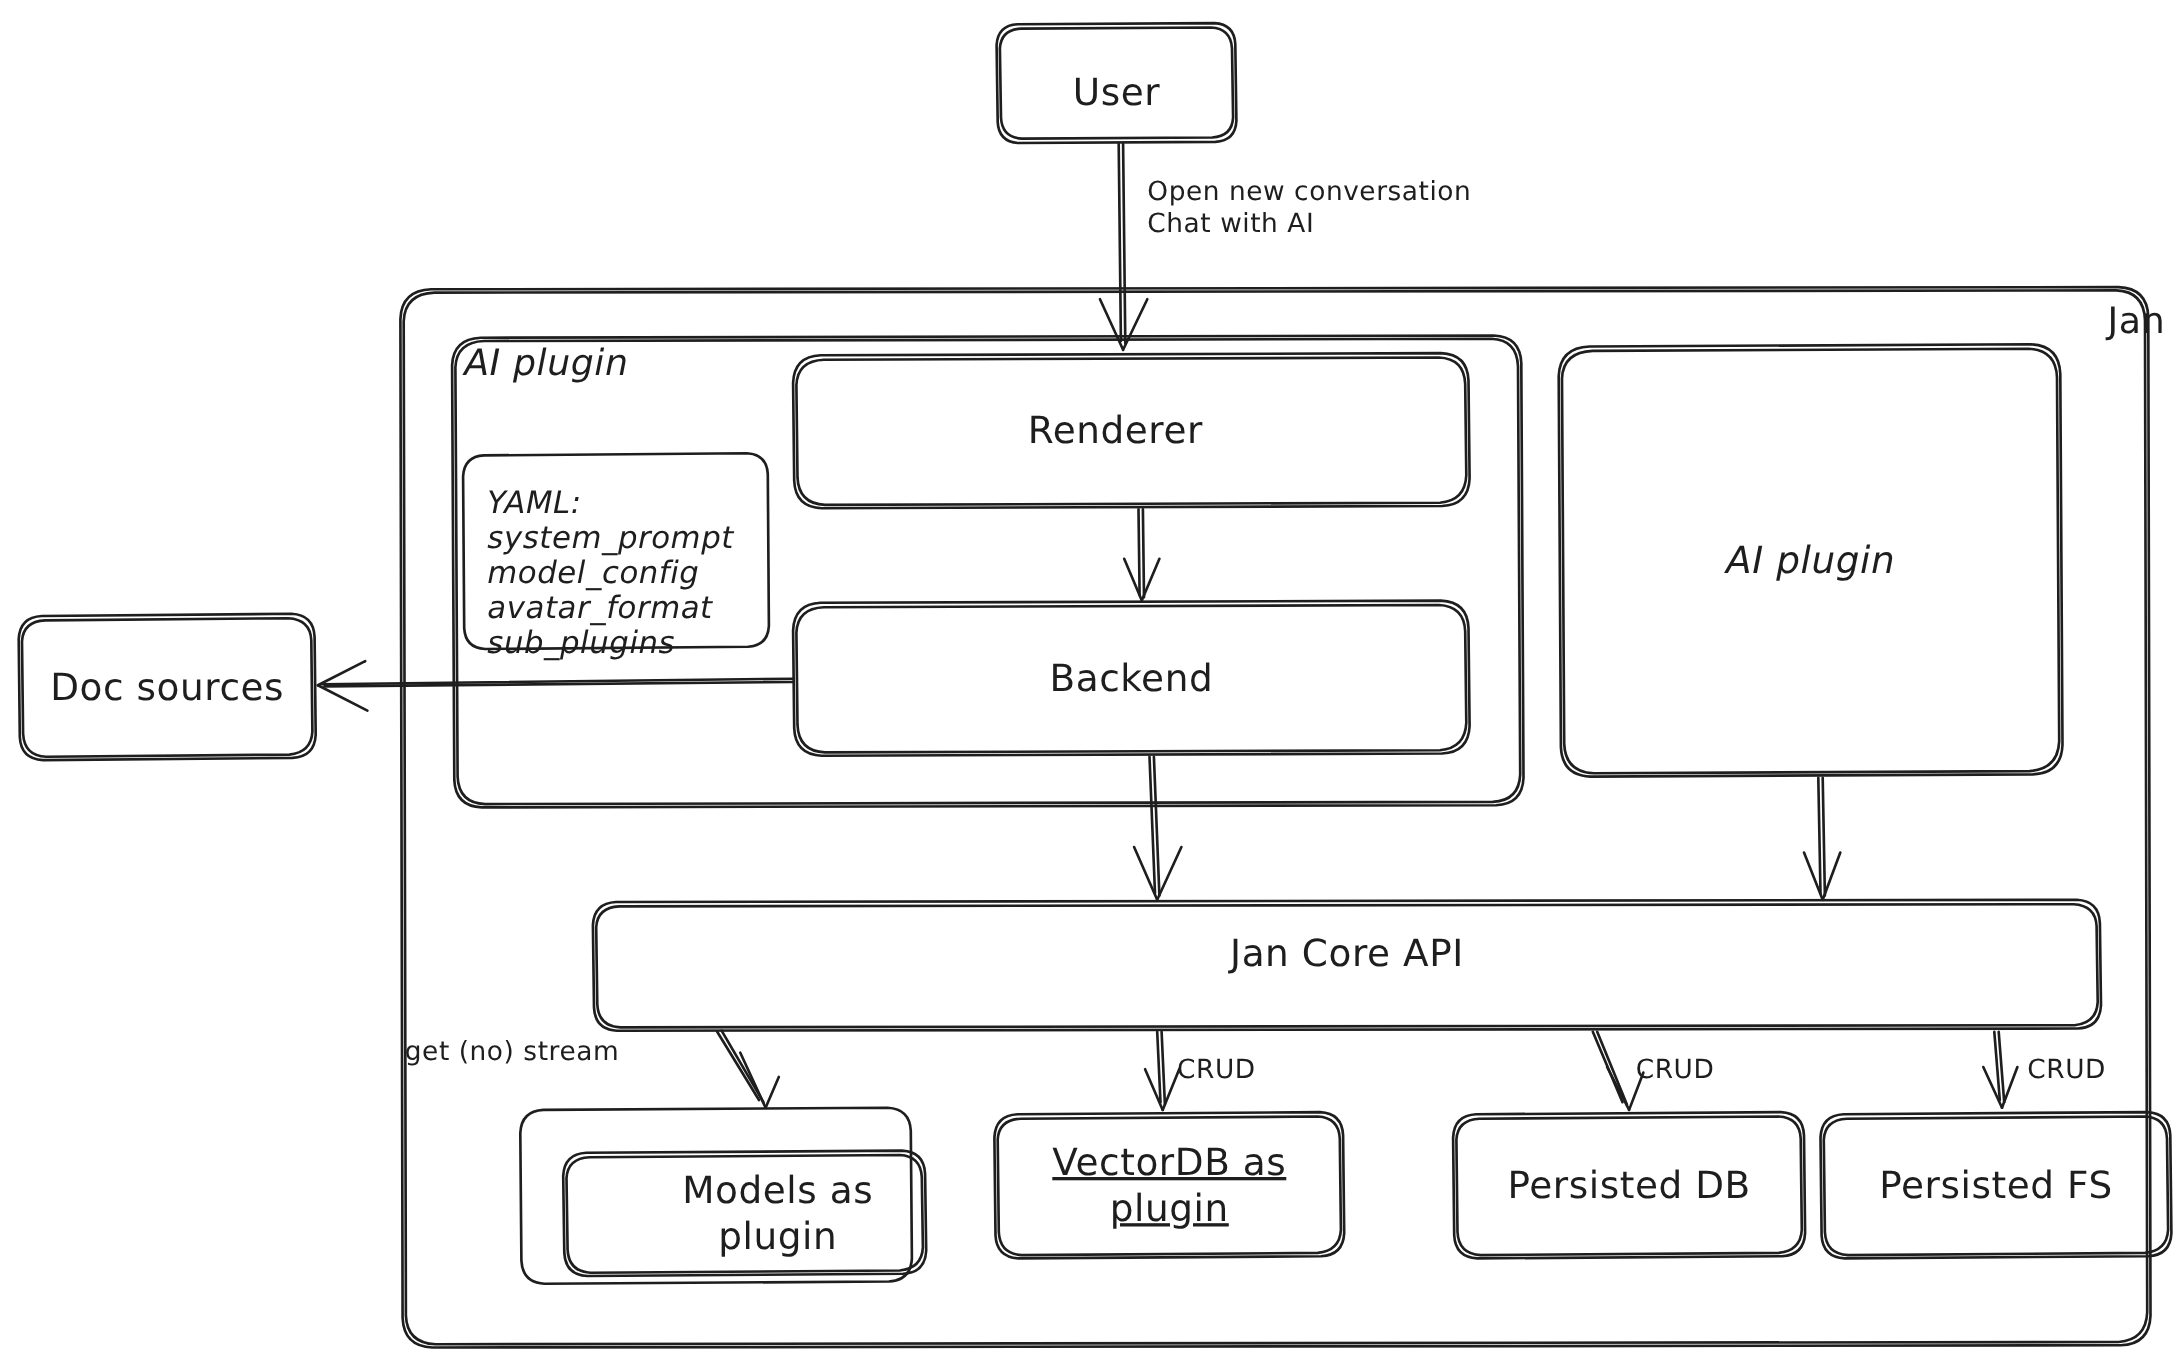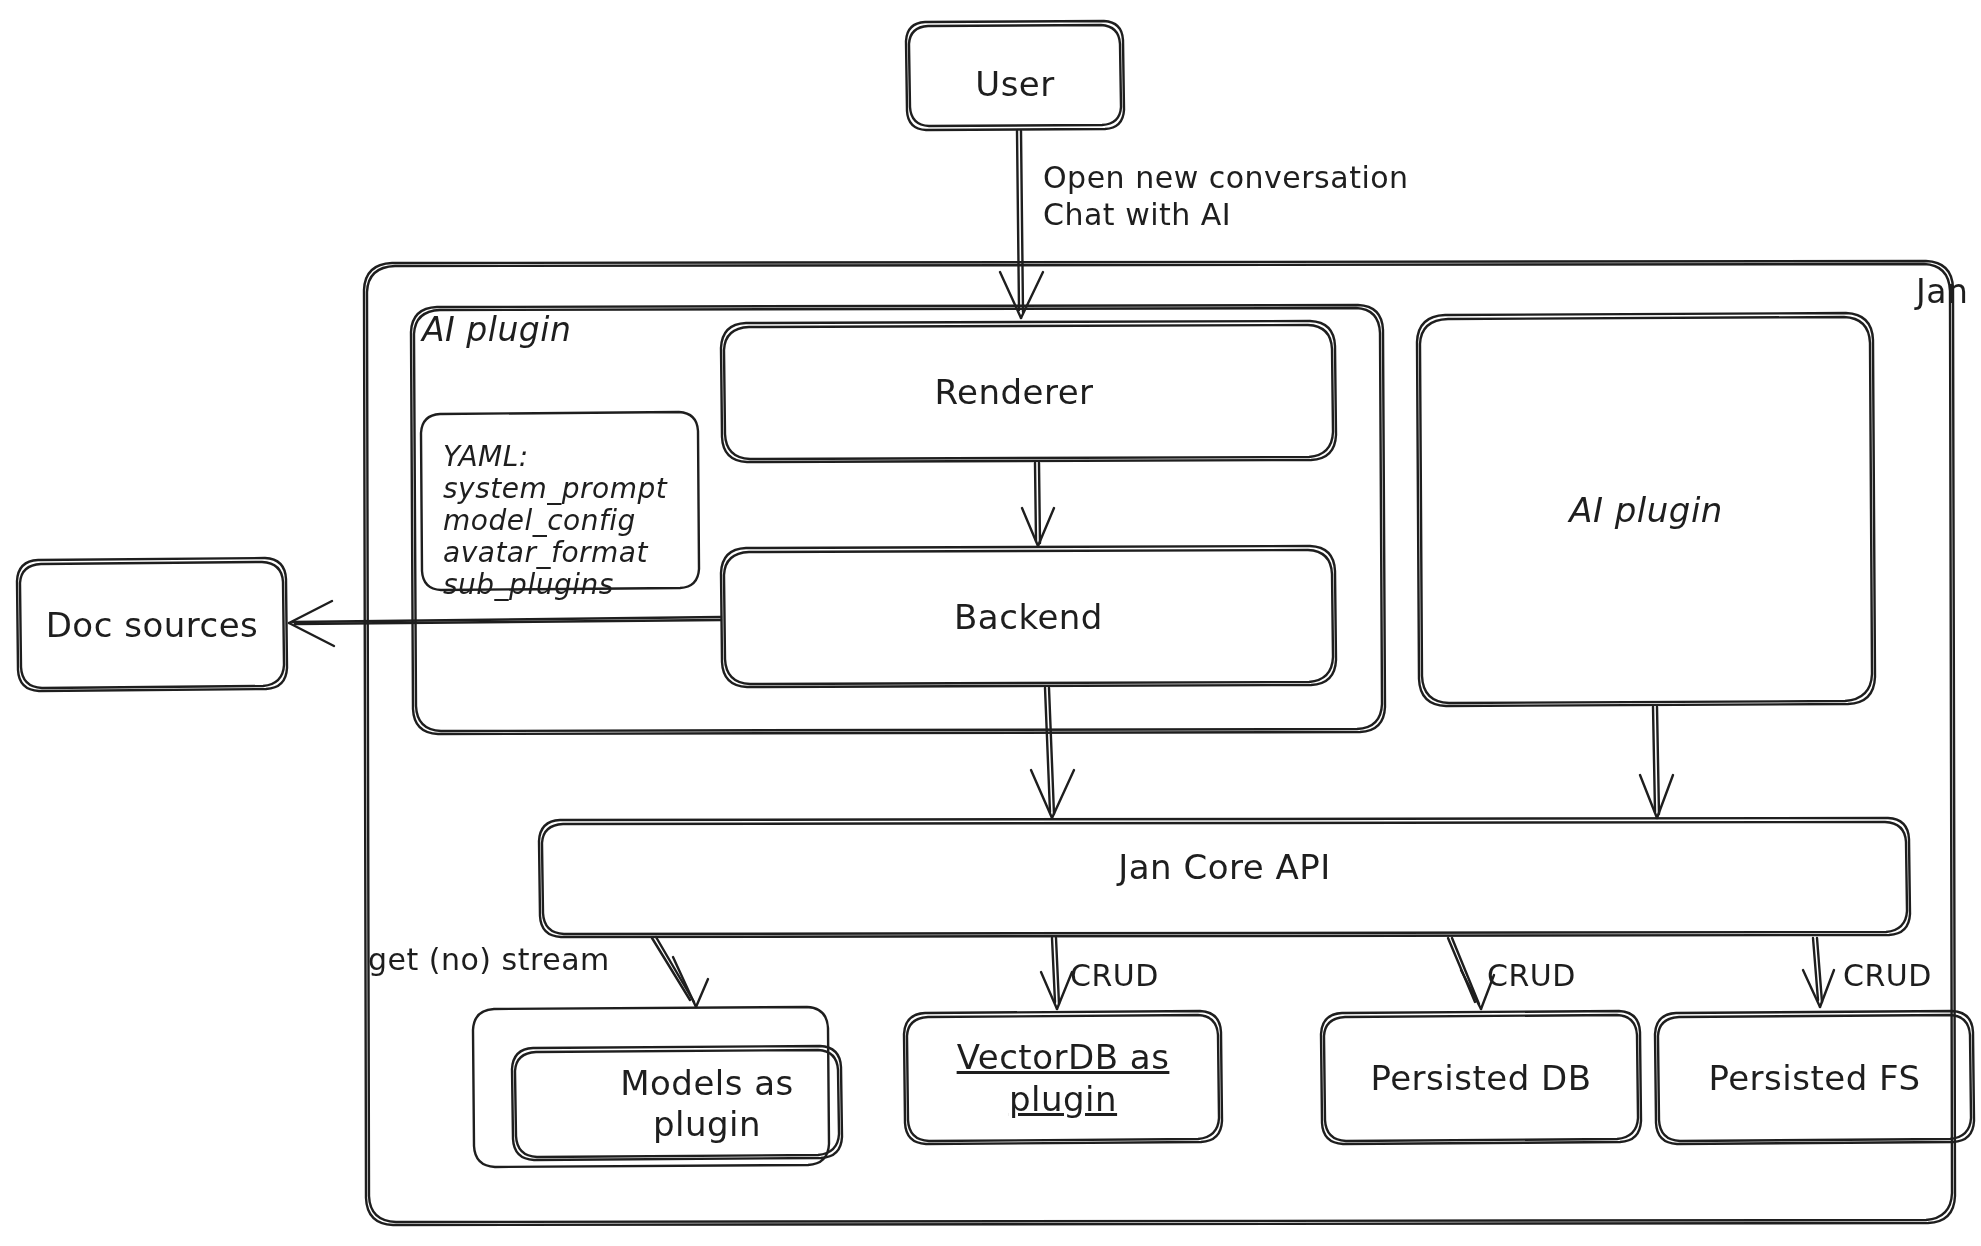--- a/index.html
+++ b/index.html
@@ -18,21 +18,21 @@
     line-height:1.22;
     letter-spacing:.5px;
     pointer-events:none;
   }
   .node-label{
     display:flex;align-items:center;justify-content:center;
     text-align:center;
     font-size:34px;
   }
   .node-box{position:absolute;}
-  .edge-label{font-size:30px;}
+  .edge-label{font-size:24px;}
   .container-label{font-size:33px;}
   .yaml-label{font-size:28px;line-height:1.42;margin-top:13px;}
   .small-italic{font-style:italic;}
 </style>
 </head>
 <body>
 
 <svg id="canvas" viewBox="0 0 1981 1246" xmlns="http://www.w3.org/2000/svg">
   <g fill="none" stroke="#1e1e1e" stroke-width="2.4" stroke-linecap="round" stroke-linejoin="round">
 

